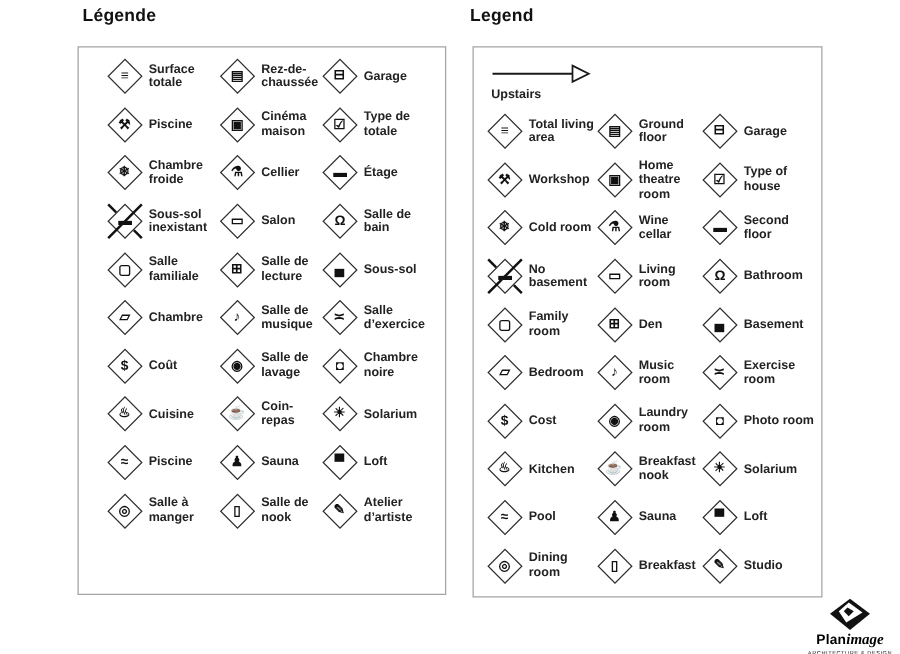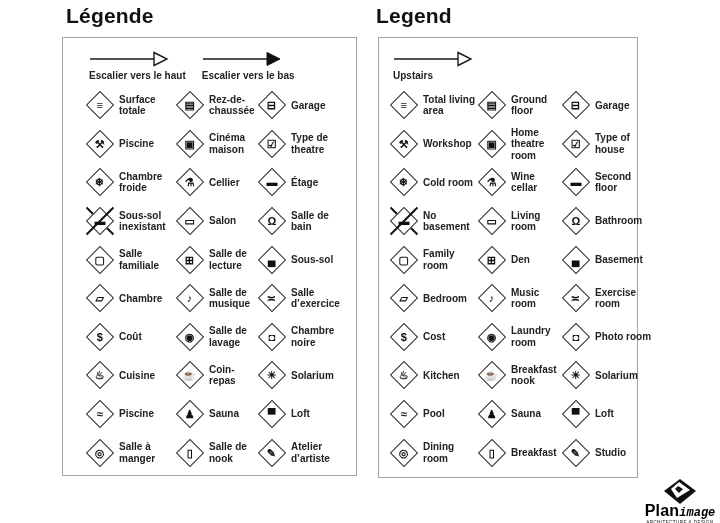--- a/index.html
+++ b/index.html
@@ -2,30 +2,30 @@
 <html><head>
 <meta charset="utf-8">
 <style>
   html,body{margin:0;padding:0;}
   body{
     width:720px;height:523px;background:#ffffff;overflow:hidden;position:relative;
     font-family:"Liberation Sans", sans-serif;color:#1a1a1a;
     -webkit-font-smoothing:antialiased;
   }
   .title{
-    position:absolute;margin:0;font-size:21px;font-weight:700;letter-spacing:.2px;color:#111;
+    position:absolute;margin:0;font-size:14px;font-weight:700;letter-spacing:.2px;color:#111;
   }
   #title-fr{left:66px;top:4px;}
   #title-en{left:376px;top:4px;}
 
   .panel{
     position:absolute;background:#fff;border:1px solid #a3a3a3;box-sizing:border-box;
   }
   #box-fr{left:62px;top:37px;width:295px;height:439px;}
-  #box-en{left:378px;top:37px;width:260px;height:441px;}
+  #box-en{left:378px;top:37px;width:280px;height:441px;}
 
   .arrows{display:flex;gap:16px;margin:13px 0 5px 0;}
   #box-fr .arrows{margin-left:26px;}
   #box-en .arrows{margin-left:14px;}
   .arrow{display:flex;flex-direction:column;}
   .arrow svg{display:block;}
   .arrow svg line{stroke:#1a1a1a;stroke-width:1.6;}
   .arrow.hollow svg path{fill:#ffffff;stroke:#1a1a1a;stroke-width:1.4;}
   .arrow.solid  svg path{fill:#111111;stroke:#111111;stroke-width:1;}
   .arrow-label{font-size:10px;font-weight:700;margin-top:3px;white-space:nowrap;color:#222;}
@@ -43,47 +43,31 @@
   .icon-wrap.crossed::before,.icon-wrap.crossed::after{
     content:"";position:absolute;left:-4px;right:-4px;top:14px;border-top:2px solid #111;
   }
   .icon-wrap.crossed::before{transform:rotate(45deg);}
   .icon-wrap.crossed::after{transform:rotate(-45deg);}
   .label{font-size:10px;font-weight:700;line-height:1.15;width:60px;color:#222;}
 
   .logo{position:absolute;left:641px;top:479px;width:78px;text-align:center;}
   .logo-mark{display:block;margin:0 auto;}
   .brand{line-height:1;margin-top:-3px;white-space:nowrap;}
-  .brand .plan{font-weight:700;font-size:16px;color:#000;letter-spacing:.2px;}
-  .brand .image{font-family:Liberation Mono, monospace;font-style:italic;font-weight:700;font-size:12px;color:#000;}
+  .brand .plan{font-weight:700;font-size:11px;color:#000;letter-spacing:.2px;}
+  .brand .image{font-family:Liberation Serif, serif;font-style:italic;font-weight:700;font-size:12px;color:#000;}
   .tagline{font-size:4.5px;letter-spacing:.45px;color:#111;margin-top:1px;}
 </style>
 </head>
 <body>
 
 <h1 class="title" id="title-fr">Légende</h1>
 <h1 class="title" id="title-en">Legend</h1>
 
 <section class="panel" id="box-fr">
-  <div class="arrows">
-      <div class="arrow hollow">
-    <svg width="80" height="16" viewBox="0 0 80 16">
-      <line x1="1" y1="8" x2="65" y2="8"></line>
-      <path d="M65 1.5 L78 8 L65 14.5 Z"></path>
-    </svg>
-    <div class="arrow-label">Escalier vers le haut</div>
-  </div>
-      <div class="arrow solid">
-    <svg width="80" height="16" viewBox="0 0 80 16">
-      <line x1="1" y1="8" x2="65" y2="8"></line>
-      <path d="M65 1.5 L78 8 L65 14.5 Z"></path>
-    </svg>
-    <div class="arrow-label">Escalier vers le bas</div>
-  </div>
-    </div>
   <div class="grid grid-fr">
       <div class="item">
     <span class="icon-wrap">
       <span class="diamond">
             <span class="glyph">≡</span>
           </span>
     </span>
     <span class="label">Surface totale</span>
   </div>
       <div class="item">
@@ -117,21 +101,21 @@
           </span>
     </span>
     <span class="label">Cinéma maison</span>
   </div>
       <div class="item">
     <span class="icon-wrap">
       <span class="diamond">
             <span class="glyph">☑</span>
           </span>
     </span>
-    <span class="label">Type de theatre</span>
+    <span class="label">Type de totale</span>
   </div>
       <div class="item">
     <span class="icon-wrap">
       <span class="diamond">
             <span class="glyph">❄</span>
           </span>
     </span>
     <span class="label">Chambre froide</span>
   </div>
       <div class="item">

